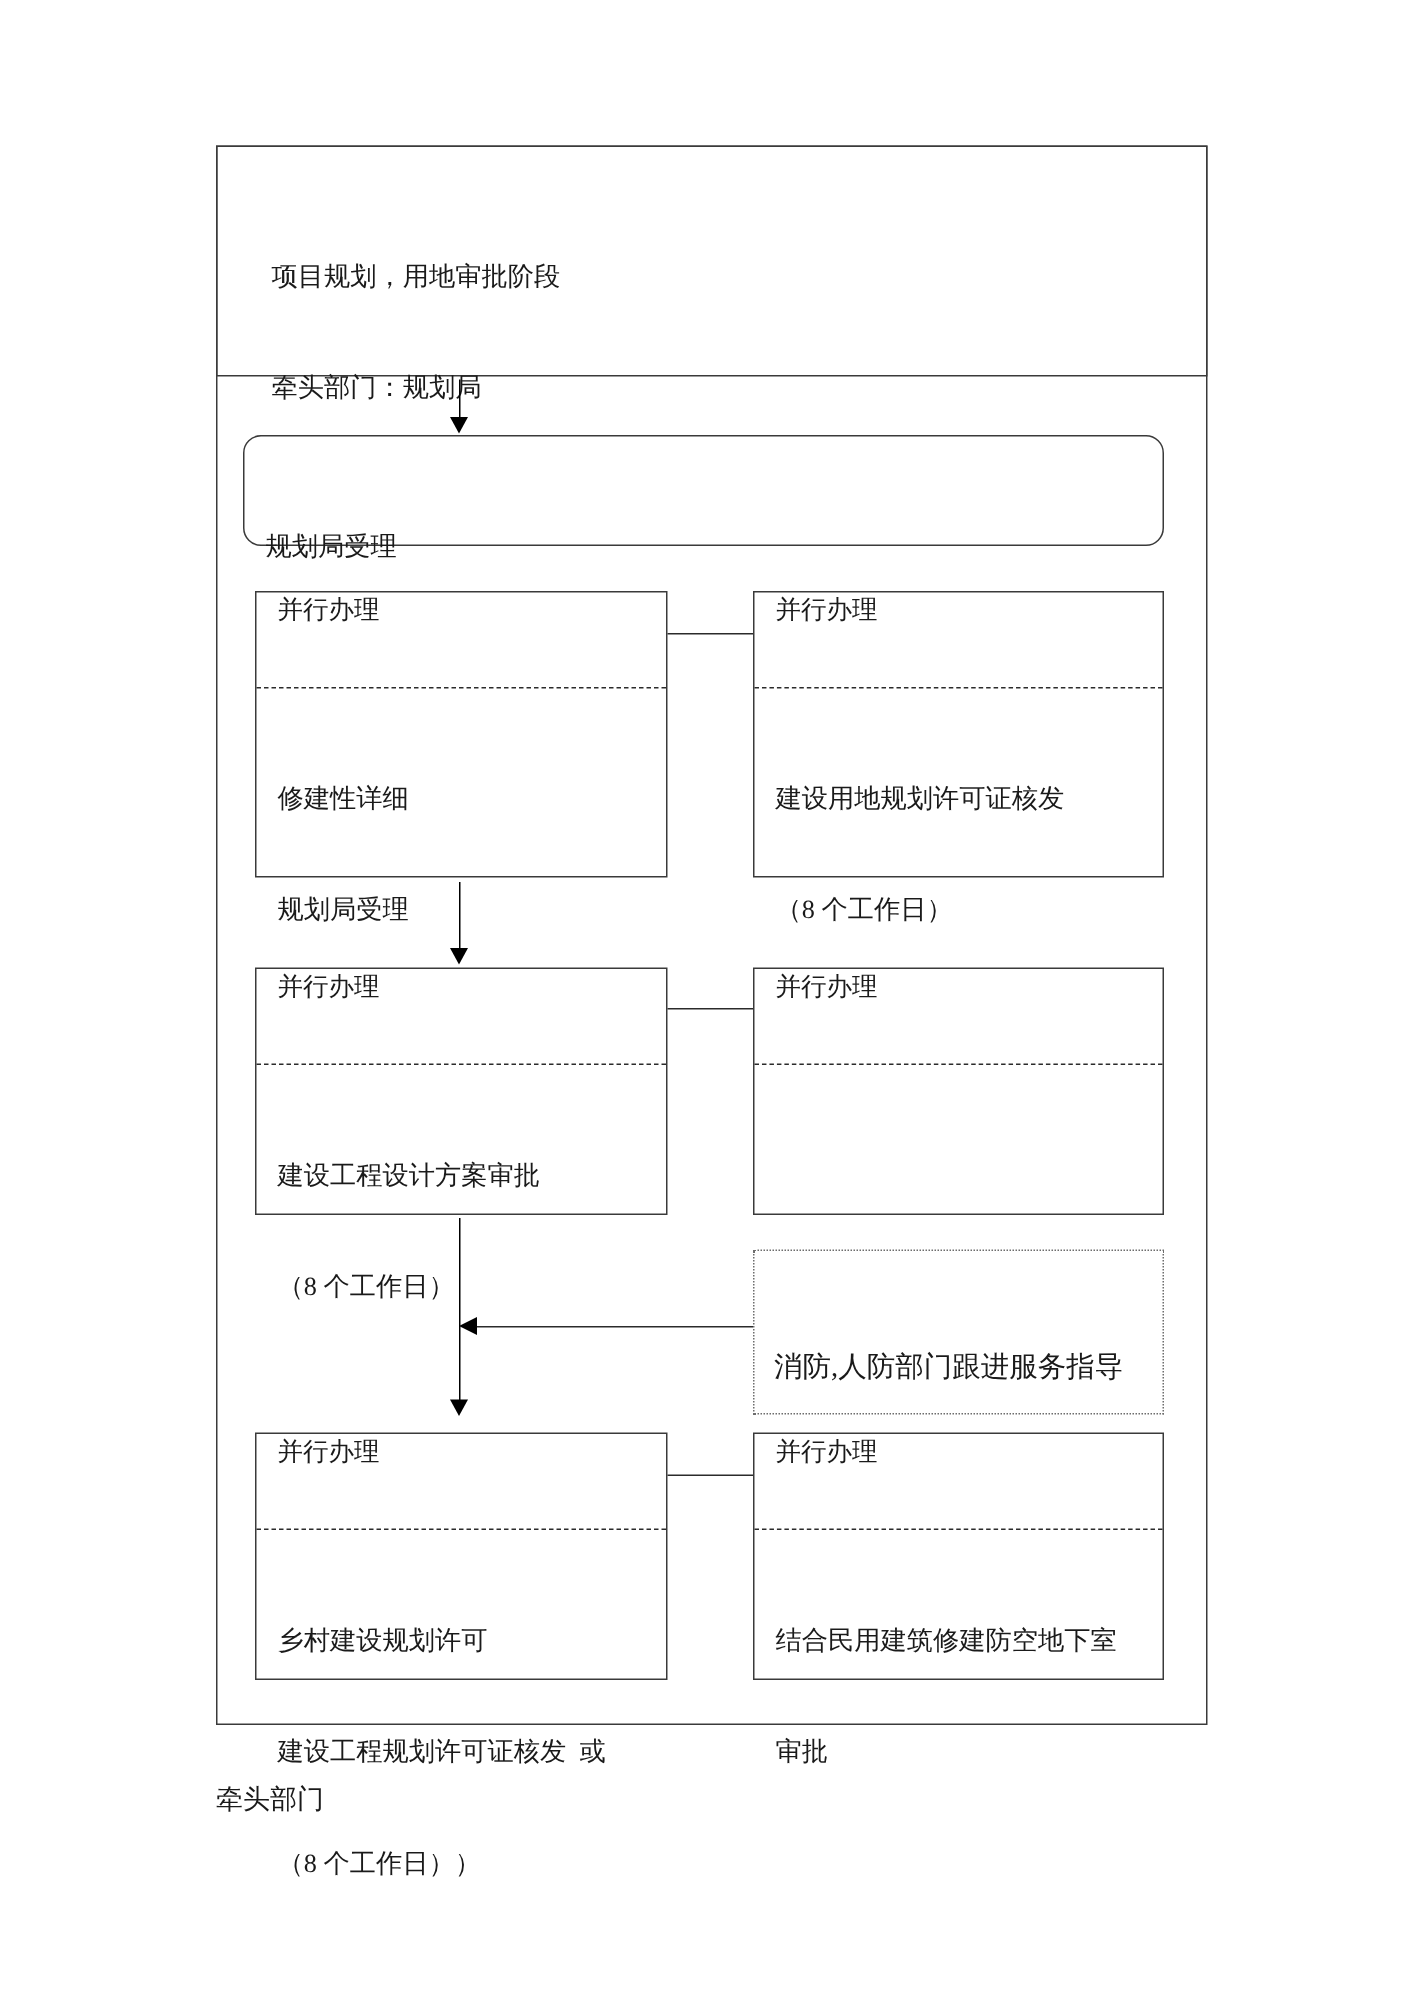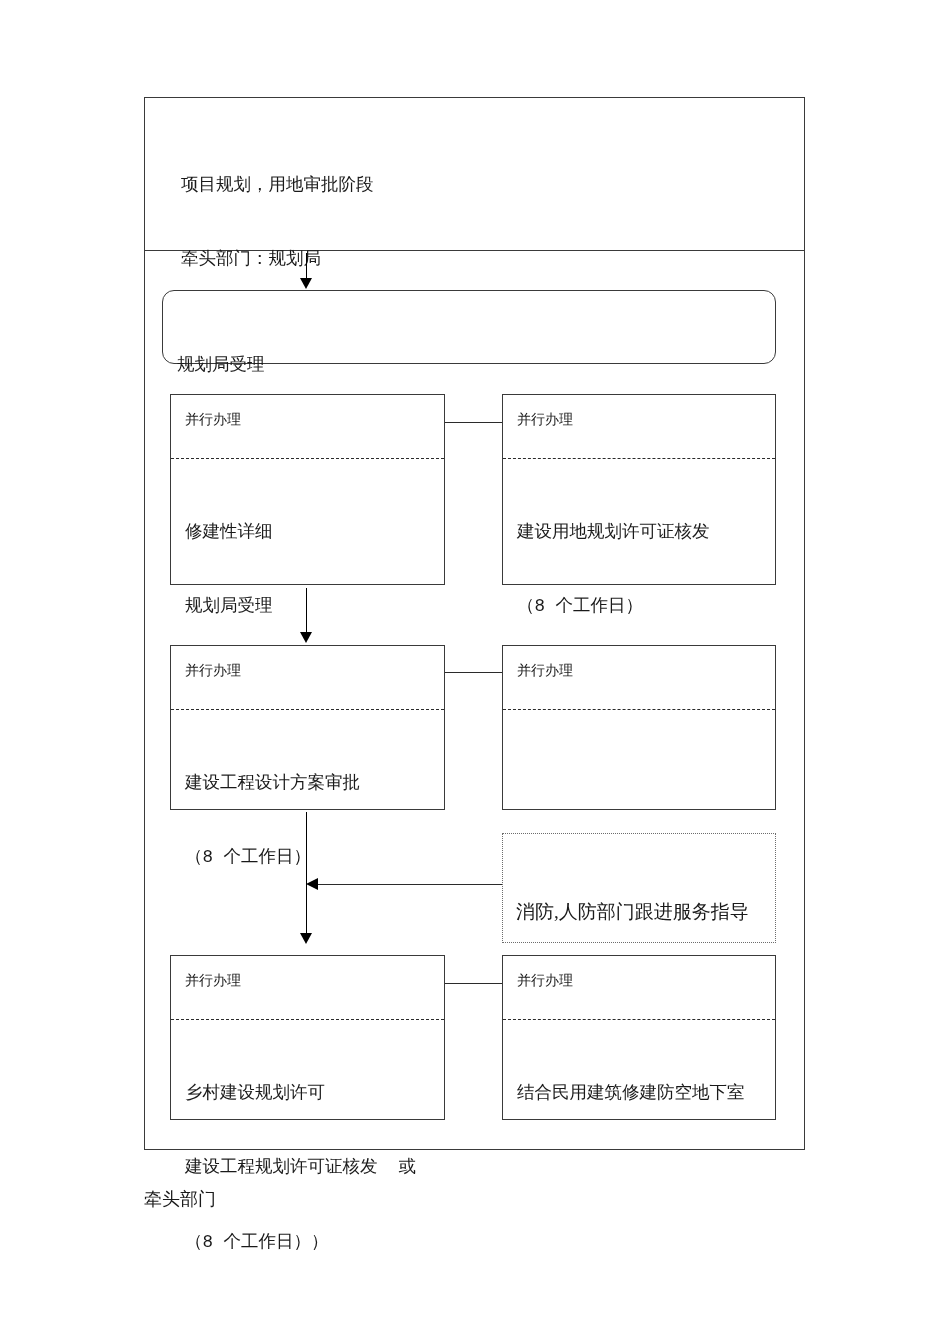--- a/index.html
+++ b/index.html
@@ -67,38 +67,38 @@
   
   .split-box {
     position: absolute;
     border: 1.3px solid #3a3a3a;
     box-sizing: border-box;
     background: #fff;
   }
   .split-box .sec-head {
     position: absolute;
     left: 14px;
-    top: 15px;
-    font-size: 14px;
+    top: 0;
+    font-size: 17px;
     line-height: 1.4;
   }
   .split-box .divider {
     position: absolute;
     left: 0;
     right: 0;
     border-top: 1.6px dashed #2b2b2b;
   }
   .split-box .sec-body {
     position: absolute;
     left: 14px;
     font-size: 17.5px;
     line-height: 1.42;
     white-space: pre;
   }
-  .split-box .sec-body .line { display: block; font-family: Liberation Mono, monospace; }
+  .split-box .sec-body .line { display: block; }
 
   
   .note-box {
     position: absolute;
     border: 1.2px dotted #6d6d6d;
     box-sizing: border-box;
     background: #fff;
   }
   .note-box .body {
     position: absolute;
@@ -234,16 +234,17 @@
   </div>
 </div>
 
 <div class="h-line" style="left:445px; top:983px; width:57px;"></div>
 
 <div class="split-box" style="left:502px; top:955px; width:274px; height:165px;">
   <div class="sec-head">并行办理</div>
   <div class="divider" style="top:63px;"></div>
   <div class="sec-body" style="top:75px;">
     <span class="line">结合民用建筑修建防空地下室</span>
+    <span class="line">审批</span>
   </div>
 </div>
 
 <div class="caption">牵头部门</div>
 
 </body></html>

